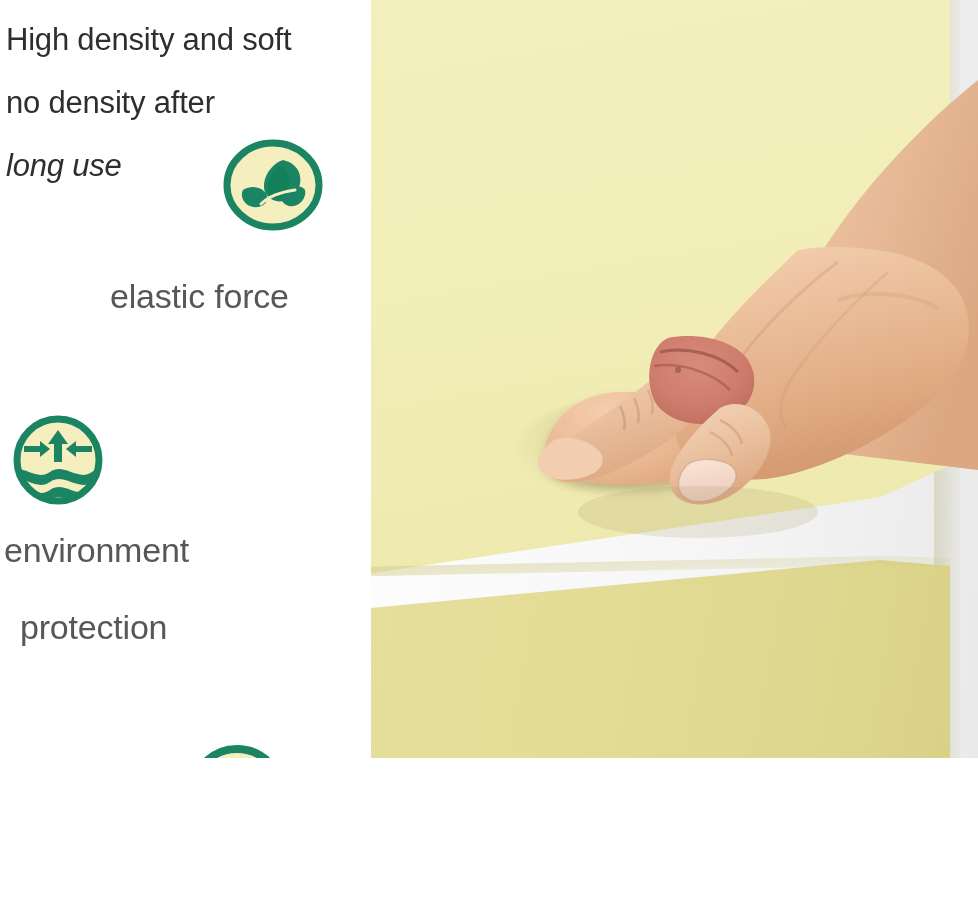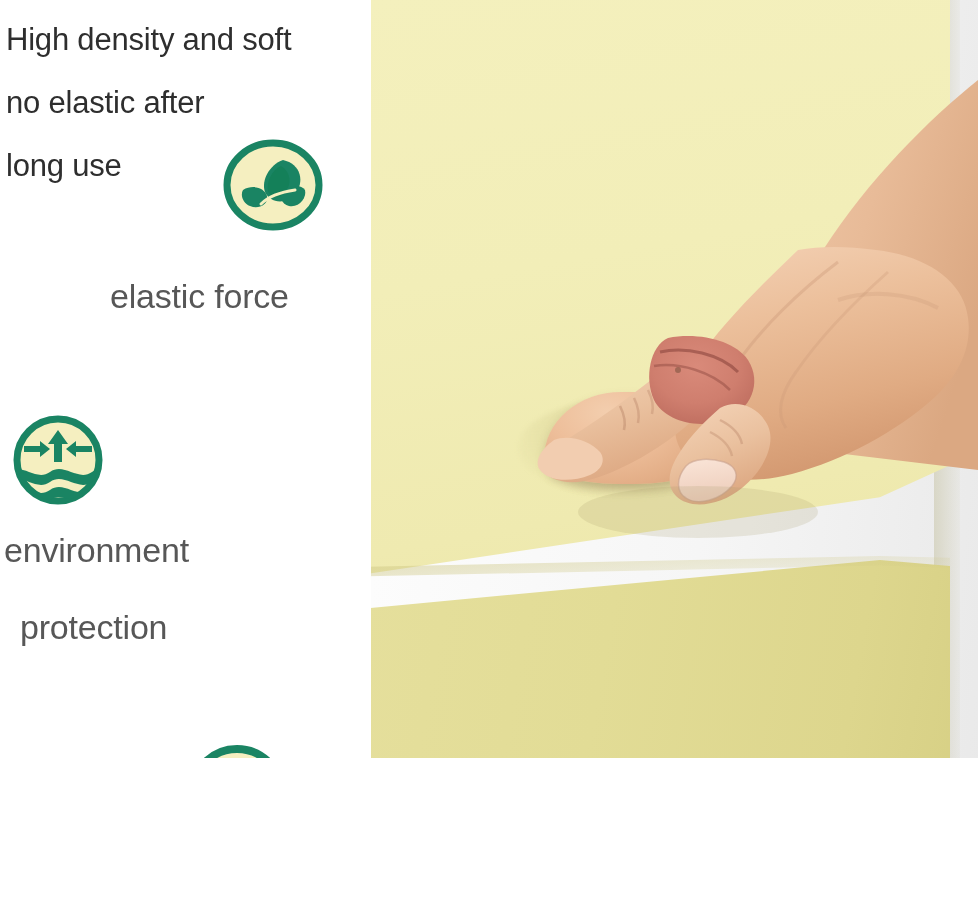--- a/index.html
+++ b/index.html
@@ -21,21 +21,21 @@
   
   .feature-text {
     position: absolute;
     white-space: nowrap;
     font-family: "Liberation Sans", sans-serif;
     font-weight: 400;
     letter-spacing: -0.2px;
   }
   #txt-line1 { left: 6px;   top: 22px;  font-size: 31px; color: #2e2e2e; }
   #txt-line2 { left: 6px;   top: 85px;  font-size: 31px; color: #2e2e2e; }
-  #txt-line3 { left: 6px;   top: 148px; font-size: 31px; color: #2e2e2e; }
+  #txt-line3 { left: 6px;   top: 148px; font-size: 31px; color: #2e2e2e; font-style: italic; }
   #txt-elastic     { left: 110px; top: 249px; font-size: 34px; color: #575757; margin-top: 28px; }
   #txt-env1        { left: 4px;   top: 531px; font-size: 34px; color: #575757; }
   #txt-env2        { left: 20px;  top: 608px; font-size: 34px; color: #575757; }
   #txt-breath      { left: 12px;  top: 868px; font-size: 36px; color: #575757; }
 
   
   .badge { position: absolute; }
   #badge-leaf   { left: 221px; top: 138px; width: 104px; height: 94px; }
   #badge-env    { left: 6px;   top: 414px; width: 104px; height: 92px; }
   #badge-breath { left: 182px; top: 742px; width: 110px; height: 104px; }
@@ -150,21 +150,21 @@
     background: #ffffff;
   }
 </style>
 </head>
 <body>
 
 <div id="page">
 
   <div class="feature-text" id="txt-line1">High density and soft</div>
 
-  <div class="feature-text" id="txt-line2">no elastic after</div>
+  <div class="feature-text" id="txt-line2">no density after</div>
 
   <div class="feature-text" id="txt-line3">long use</div>
 
   <div class="badge" id="badge-leaf">
     <svg viewBox="0 0 104 94" width="104" height="94">
       <ellipse cx="52" cy="47" rx="46" ry="42" fill="#f5efc0" stroke="#1a8463" stroke-width="7"></ellipse>
       <path d="M62 22 C80 26 84 44 74 56 C64 68 48 64 44 54 C40 43 48 27 62 22 Z" fill="#1a8463"></path>
       <path d="M60 28 C70 34 71 46 64 55 C58 62 49 60 47 53 C45 44 51 32 60 28 Z" fill="#148059"></path>
       <path d="M22 52 C32 46 44 50 46 58 C48 66 38 72 29 68 C22 65 19 57 22 52 Z" fill="#1a8463"></path>
       <path d="M84 52 C86 60 78 70 68 68 C60 66 58 58 63 53 C69 47 80 46 84 52 Z" fill="#1a8463"></path>

